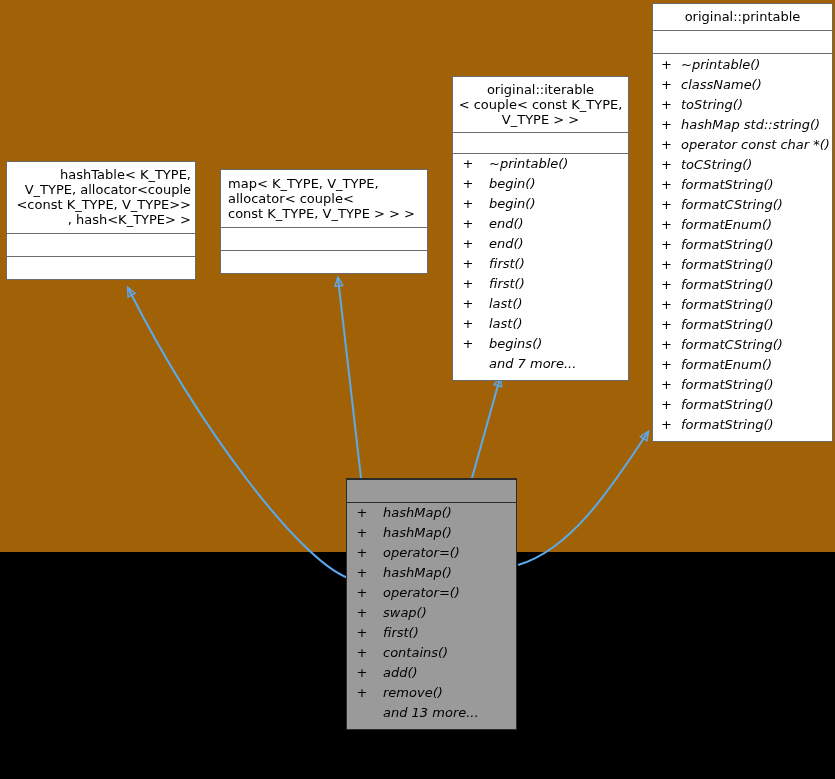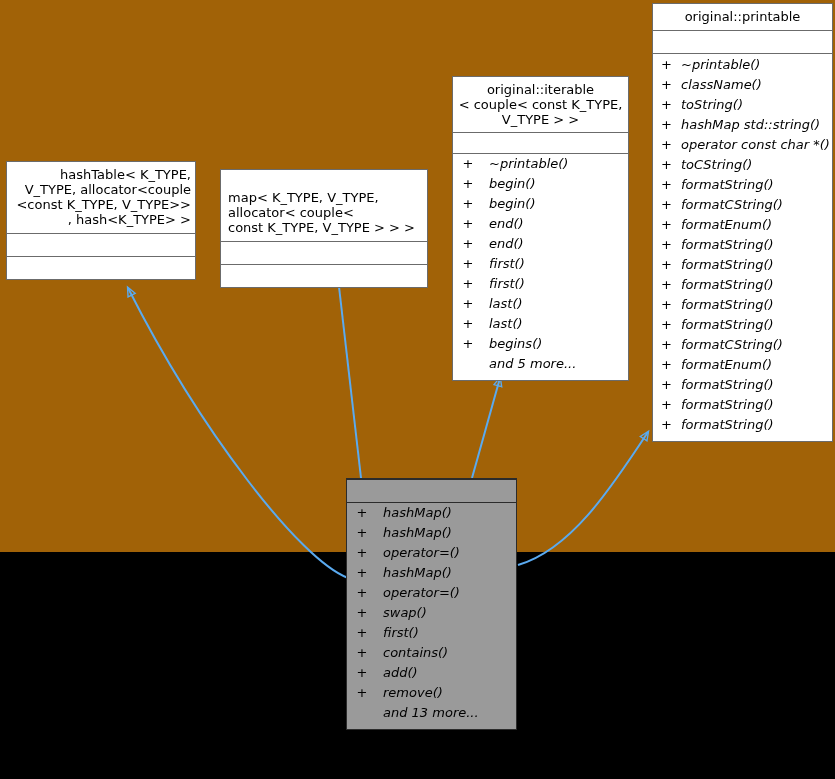--- a/index.html
+++ b/index.html
@@ -80,21 +80,21 @@
   
   #node-printable { left: 652px; top: 3px; width: 181px; }
   #node-iterable  { left: 452px; top: 68px; width: 177px; margin-top: 8px; }
   #node-hashtable { left: 6px;   top: 161px; width: 190px; }
   #node-map       { left: 220px; top: 169px; width: 208px; }
   #node-hashmap   { left: 346px; top: 478px; width: 171px; }
 
   #node-printable .node-title { padding-top: 5px; padding-bottom: 6px; }
   #node-iterable  .node-title { padding-top: 5px; padding-bottom: 5px; text-align: center; }
   #node-hashtable .node-title { padding-top: 5px; padding-bottom: 6px; text-align: right; padding-left: 7px;}
-  #node-map       .node-title { padding-top: 20px; padding-bottom: 6px; text-align: left; padding-left: 7px;}
+  #node-map       .node-title { padding-top: 6px; padding-bottom: 6px; text-align: left; padding-left: 7px;}
   #node-hashmap   .node-title { padding-top: 6px; padding-bottom: 8px; }
 
   #node-hashtable .attrs, #node-map .attrs { height: 22px; }
   #node-hashtable .methods, #node-map .methods { height: 22px; padding: 0; }
   #node-iterable .attrs { height: 20px; }
   #node-hashmap .attrs { height: 22px; }
   #node-printable .attrs { height: 22px; }
   #node-printable .methods { padding-top: 3px; }
   #node-printable .member { height: 20px; }
   #node-printable .mname { padding-left: 4px; }
@@ -247,21 +247,21 @@
       <div class="member">
         <span class="vis">+</span>
         <span class="mname">last()</span>
       </div>
       <div class="member">
         <span class="vis">+</span>
         <span class="mname">begins()</span>
       </div>
       <div class="member more">
         <span class="vis"></span>
-        <span class="mname">and 5 more...</span>
+        <span class="mname">and 7 more...</span>
       </div>
     </div>
   </div>
 
   <div class="node" id="node-hashtable">
     <div class="node-title">hashTable&lt; K_TYPE,
  V_TYPE, allocator&lt;couple
 &lt;const K_TYPE, V_TYPE&gt;&gt;
 , hash&lt;K_TYPE&gt;  &gt;</div>
     <div class="sep attrs"></div>

